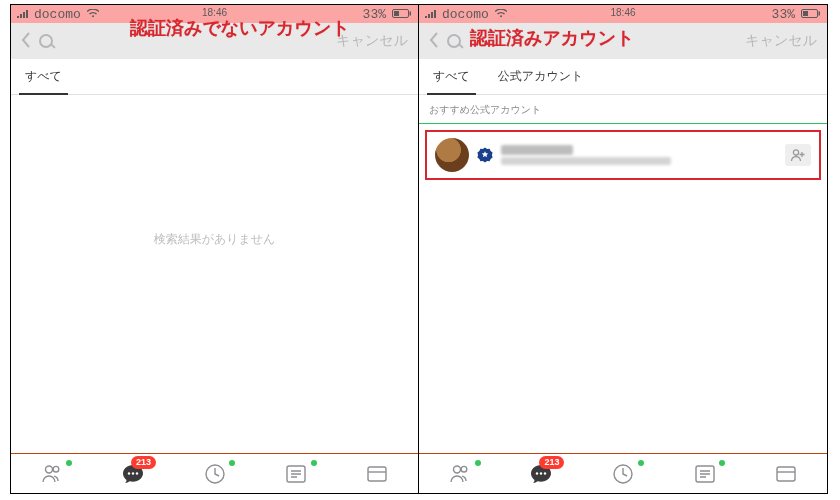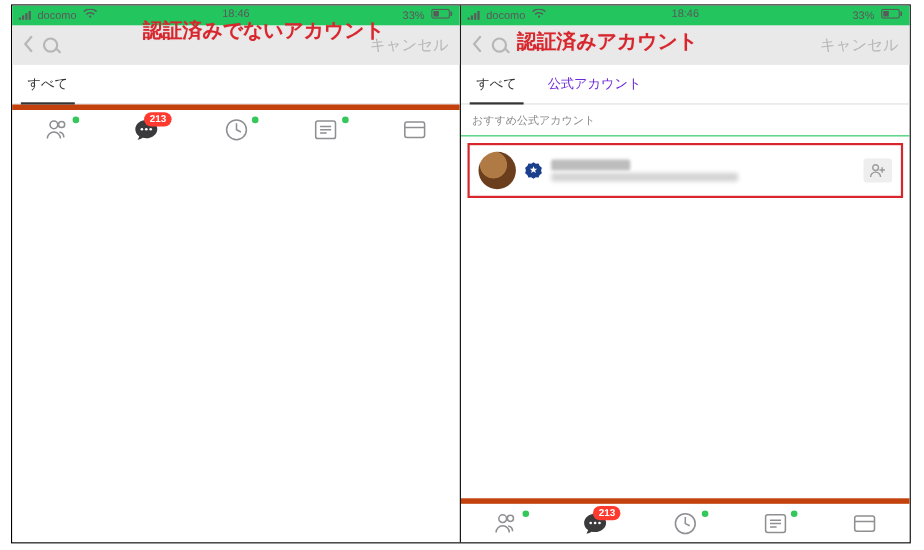--- a/index.html
+++ b/index.html
@@ -22,24 +22,25 @@
   .phone {
     position:relative;
     flex:1 1 50%;
     border-right:1px solid #000;
     display:flex; flex-direction:column;
     overflow:hidden;
   }
   .phone:last-child { border-right:none; }
   .status-bar {
     height:18px;
-    background:#22c55e;
-    font-size:10px; color:#5a5a5a;
+    background:#fca5a5;
+    font-size:13px; color:#5a5a5a;
     display:flex; align-items:center; justify-content:space-between;
     padding:0 6px;
+    font-family:Liberation Mono, monospace;
   }
   .sb-left, .sb-right { display:flex; gap:6px; align-items:center; }
   .sb-clock { position:absolute; left:0; right:0; text-align:center; font-size:10px; color:#5a5a5a; top:2px; pointer-events:none;}
   .status-bar-wrap { position:relative; }
   .signal-bars { display:flex; align-items:flex-end; gap:1px; height:8px;}
   .signal-bars span { width:2px; background:#5a5a5a; display:block;}
   .signal-bars span:nth-child(1){height:2px}
   .signal-bars span:nth-child(2){height:4px}
   .signal-bars span:nth-child(3){height:6px}
   .signal-bars span:nth-child(4){height:8px}
@@ -53,21 +54,21 @@
   .sb-field { flex:1; display:flex; align-items:center; gap:6px; color:#b7b7b9;}
   .search-glyph { width:14px; height:14px; border:2px solid #b7b7b9; border-radius:50%; position:relative; }
   .search-glyph::after { content:""; position:absolute; width:6px; height:2px; background:#b7b7b9; transform:rotate(45deg); right:-5px; bottom:-1px; border-radius:1px;}
   .tabs {
     height:36px; display:flex; align-items:stretch;
     border-bottom:1px solid #e0e0e0;
     text-align:center;
   }
   .tab {
     padding:0 14px; display:flex; align-items:center;
-    font-size:12px; color:#6d28d9; position:relative;
+    font-size:12px; color:#404040; position:relative;
   }
   .tab.active { color:#333; font-weight:500; }
   .tab.active::after {
     content:""; position:absolute; left:8px; right:8px; bottom:-1px;
     height:2px; background:#333;
   }
   .section-header {
     font-size:10px; color:#8a8a8a;
     padding:8px 10px 6px;
     border-bottom:1px solid #22c55e;
@@ -103,21 +104,21 @@
     height:8px; width:170px; border-radius:2px;
     background:#d4d4d4; filter: blur(1.8px);
   }
   .add-friend {
     width:26px; height:22px; background:#eeeeef; border-radius:3px;
     display:flex; align-items:center; justify-content:center;
   }
   .add-friend svg { display:block; }
 
   .nav {
-    height:40px; display:flex; border-top:5px solid #c2410c;
+    height:40px; display:flex; border-top:1px solid #c2410c;
   }
   .nav-item {
     flex:1; display:flex; align-items:center; justify-content:center;
     position:relative;
   }
   .nav-item svg { display:block; }
   .dot {
     position:absolute; top:6px; right:20px;
     width:6px; height:6px; background:#34c759; border-radius:50%;
   }
@@ -183,20 +184,23 @@
       <div class="sb-field">
         <span class="search-glyph"></span>
       </div>
       <span style="color:#b7b7b9;">キャンセル</span>
     </div>
 
     <div class="tabs">
       <div class="tab active">すべて</div>
     </div>
 
+    <div class="content">
+      <div class="empty-msg">検索結果がありません</div>
+    </div>
 
     <div class="nav">
       <div class="nav-item">
         <svg width="22" height="20" viewBox="0 0 22 20">
             <path d="M8 9a3.5 3.5 0 100-7 3.5 3.5 0 000 7zm-6 9a6 6 0 1112 0M15 8a2.8 2.8 0 100-5.6A2.8 2.8 0 0015 8zm2 9a5 5 0 00-4-4.9" fill="none" stroke="#8e8e93" stroke-width="1.4"></path>
           </svg>
         <span class="dot"></span>
       </div>
       <div class="nav-item">
         <svg width="24" height="22" viewBox="0 0 24 22">

